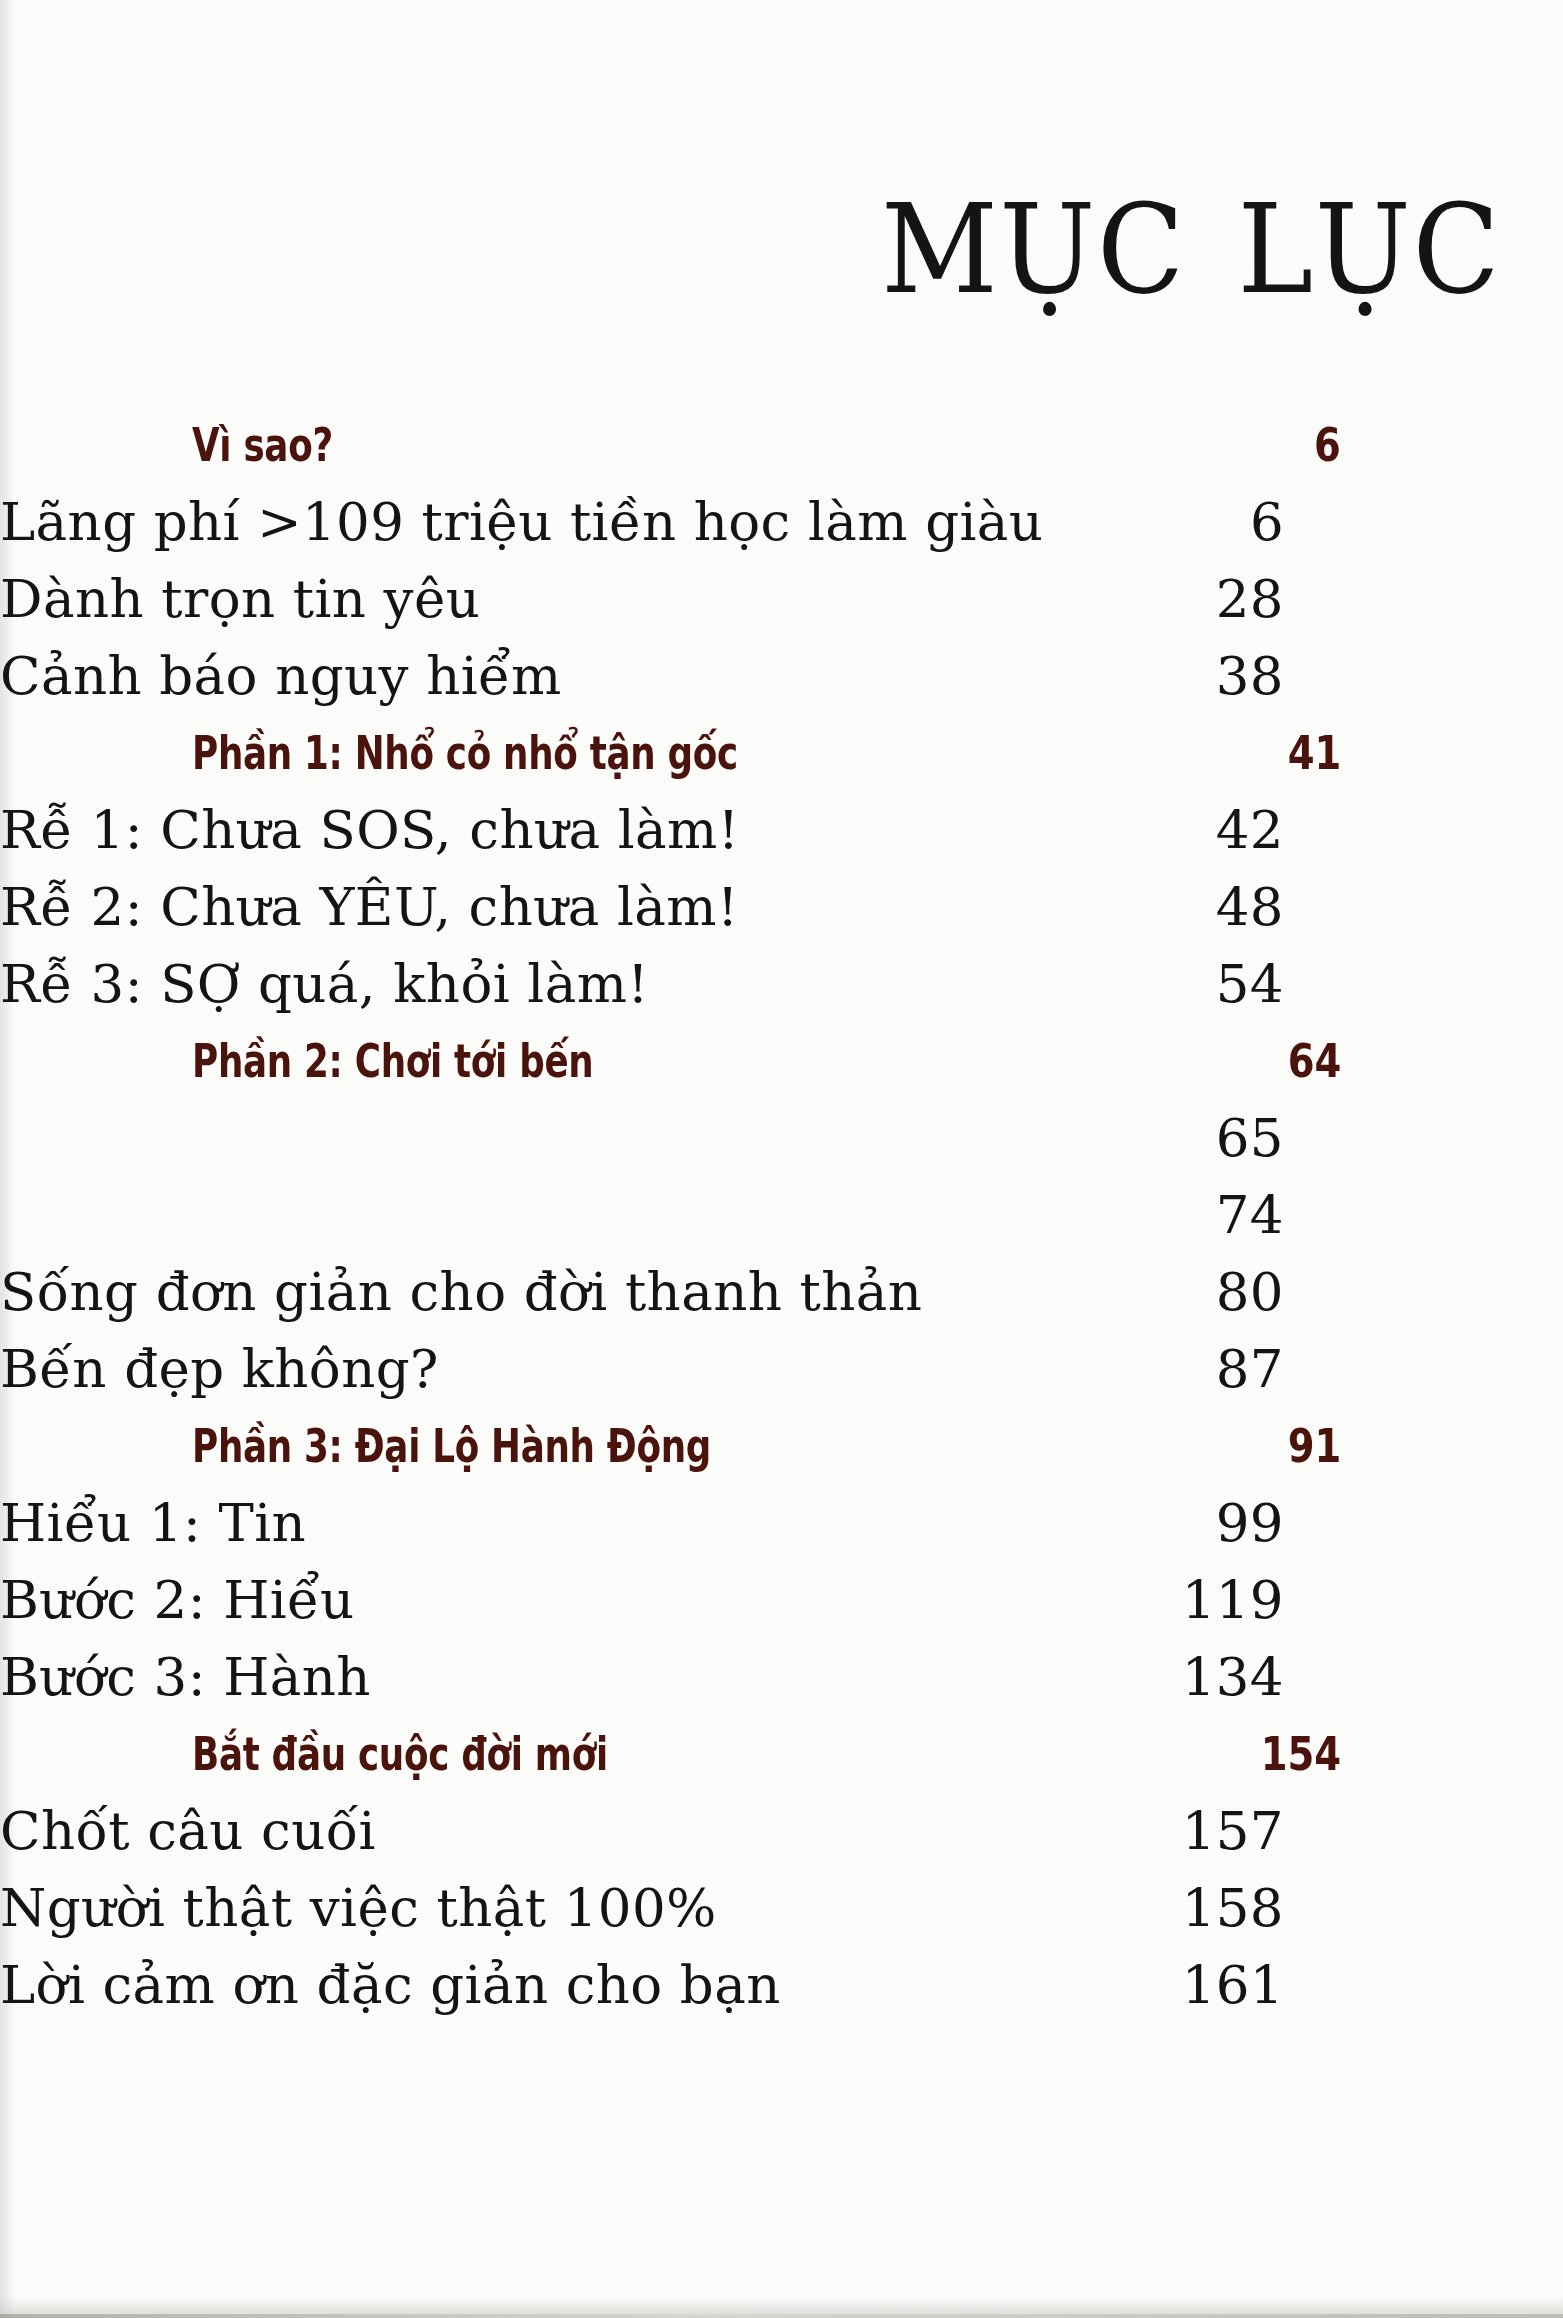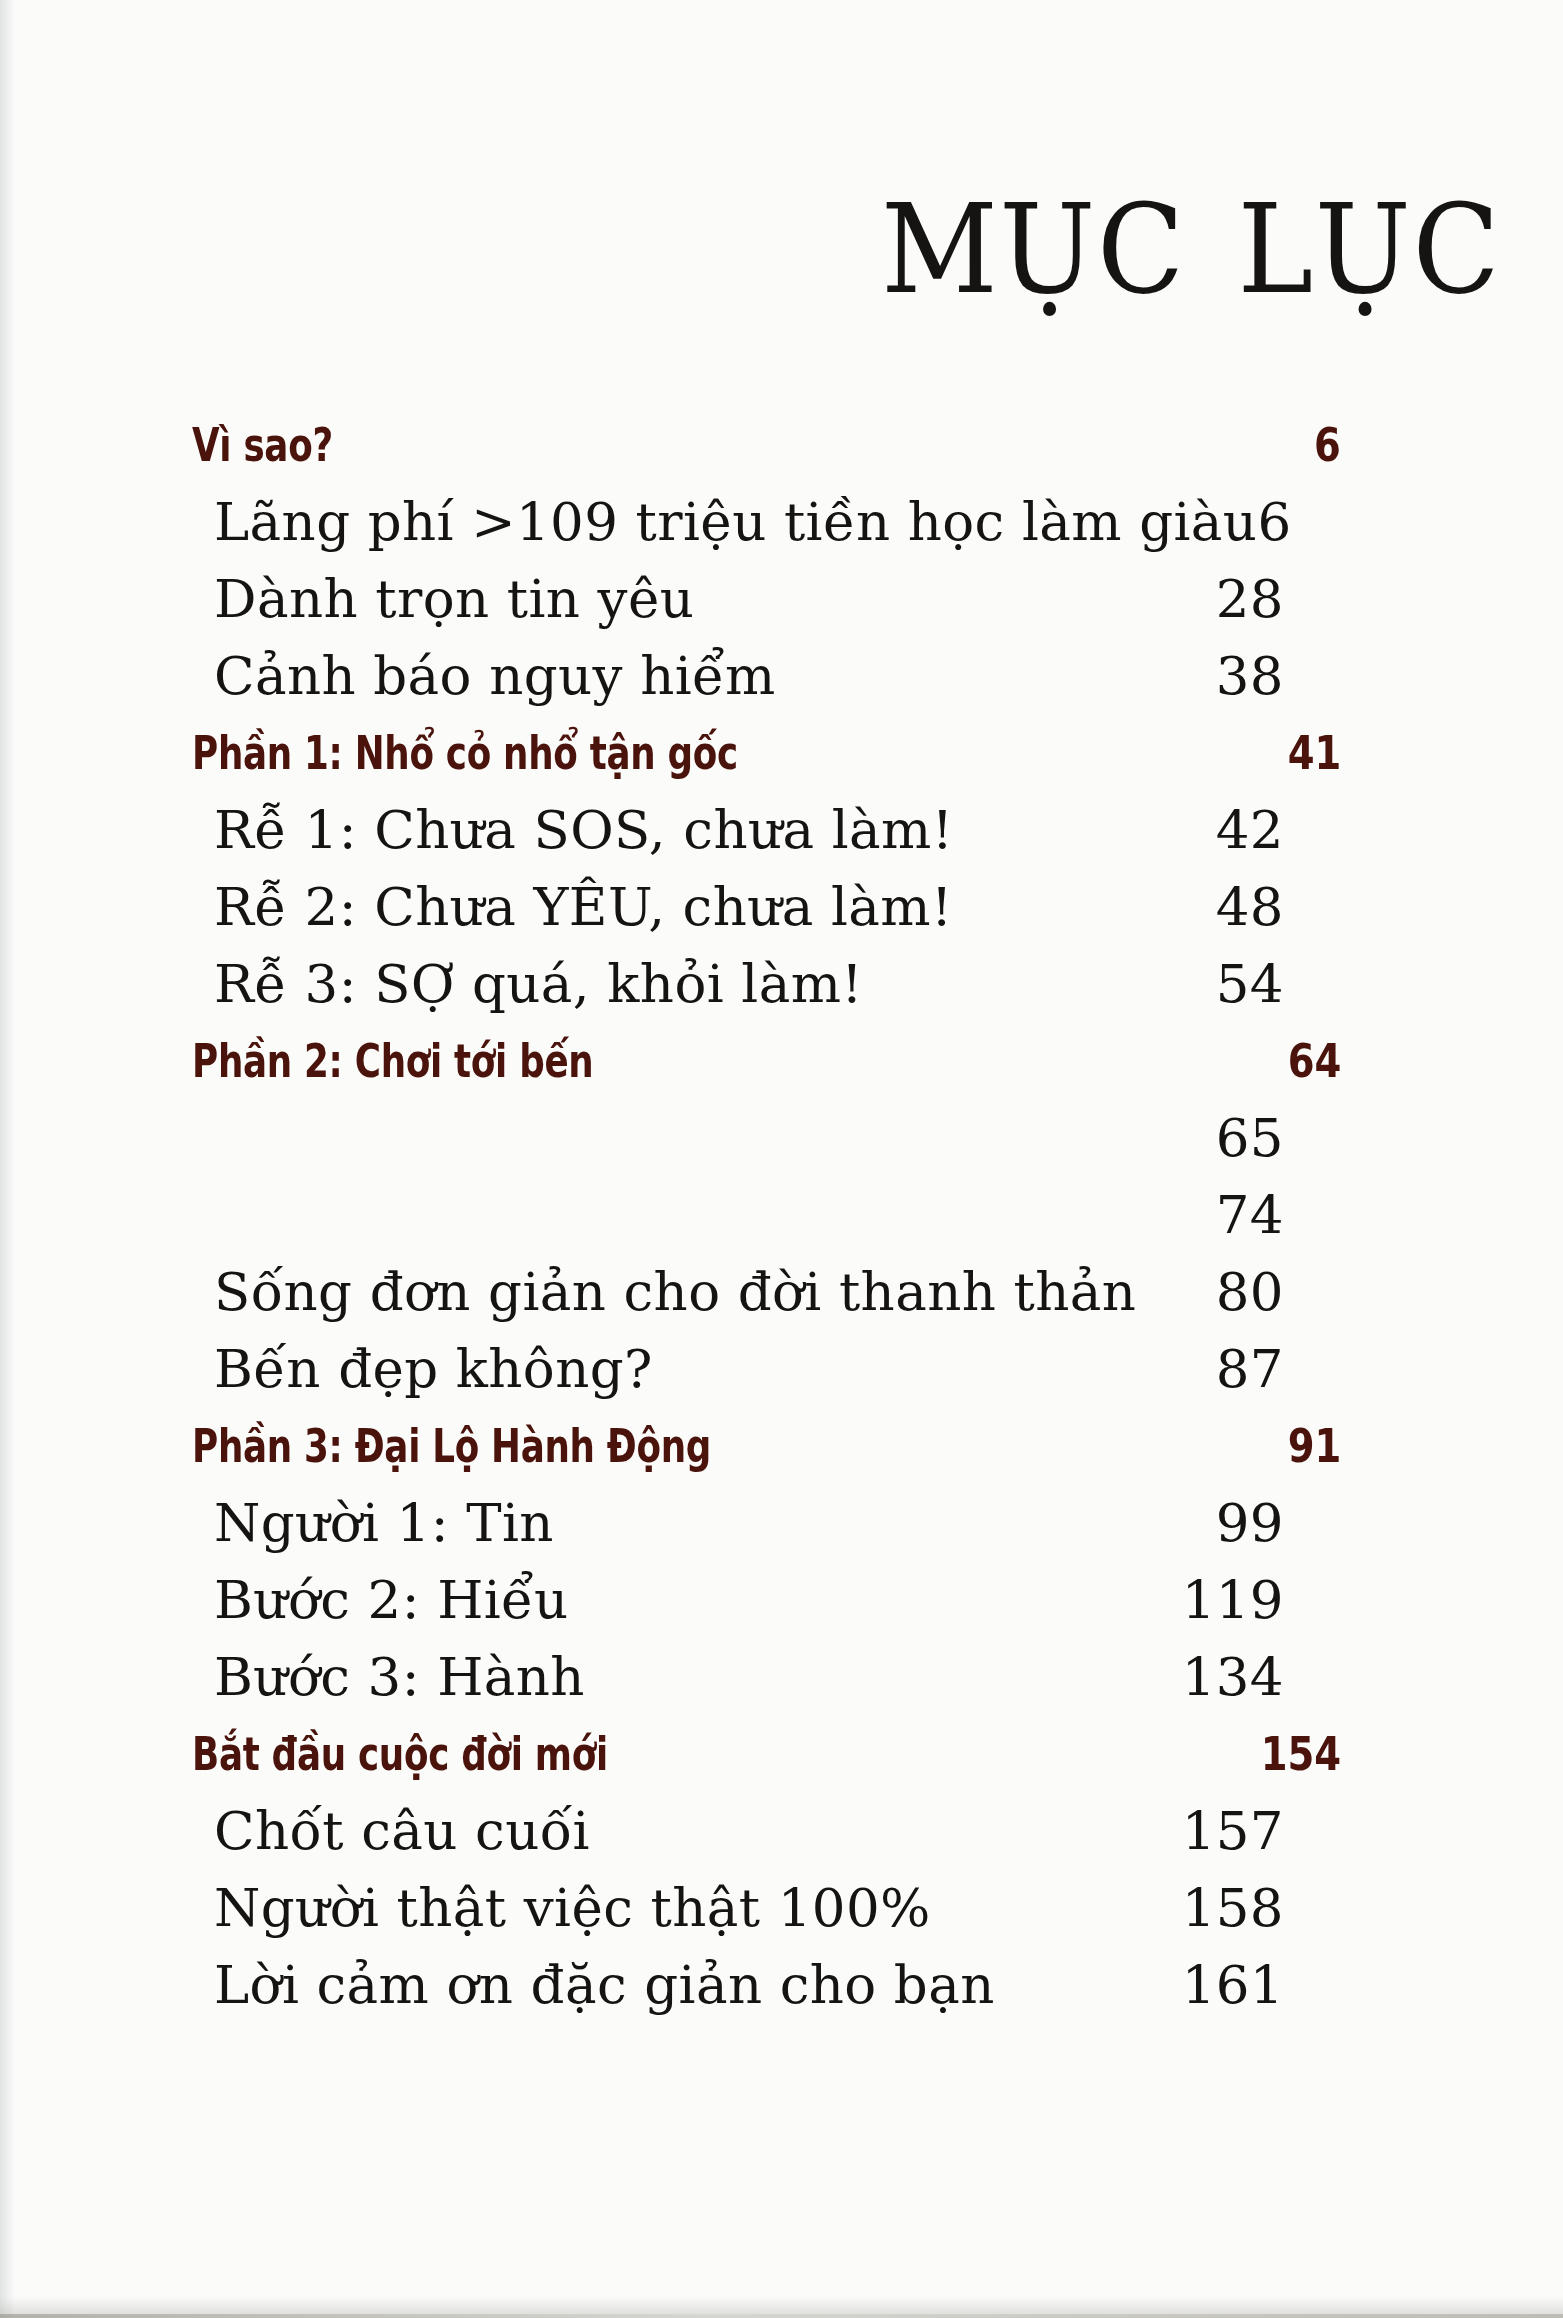--- a/index.html
+++ b/index.html
@@ -61,21 +61,21 @@
   }
   .row{
     height:77px;
     display:flex;
     align-items:center;
     white-space:nowrap;
   }
   .row .num{ margin-left:auto; }
   
   .row.entry{ font-size:53px; letter-spacing:0.4px; }
-  .row.entry .label{ margin-left:214px; }
+  .row.entry .label{ }
   .row.entry .num{ margin-right:280px; }
   
   .row.section{
     font-family:"DejaVu Sans","Liberation Sans",sans-serif;
     font-weight:bold;
     color:var(--accent);
     margin-left:36px;
   }
   .row.section .label{
     margin-left:156px;
@@ -165,21 +165,21 @@
     <span class="label">Bến đẹp không?</span>
     <span class="num">87</span>
   </div>
 
   <div class="row section">
     <span class="label">Phần 3: Đại Lộ Hành Động</span>
     <span class="num">91</span>
   </div>
 
   <div class="row entry">
-    <span class="label">Người 1: Tin</span>
+    <span class="label">Hiểu 1: Tin</span>
     <span class="num">99</span>
   </div>
 
   <div class="row entry">
     <span class="label">Bước 2: Hiểu</span>
     <span class="num">119</span>
   </div>
 
   <div class="row entry">
     <span class="label">Bước 3: Hành</span>

